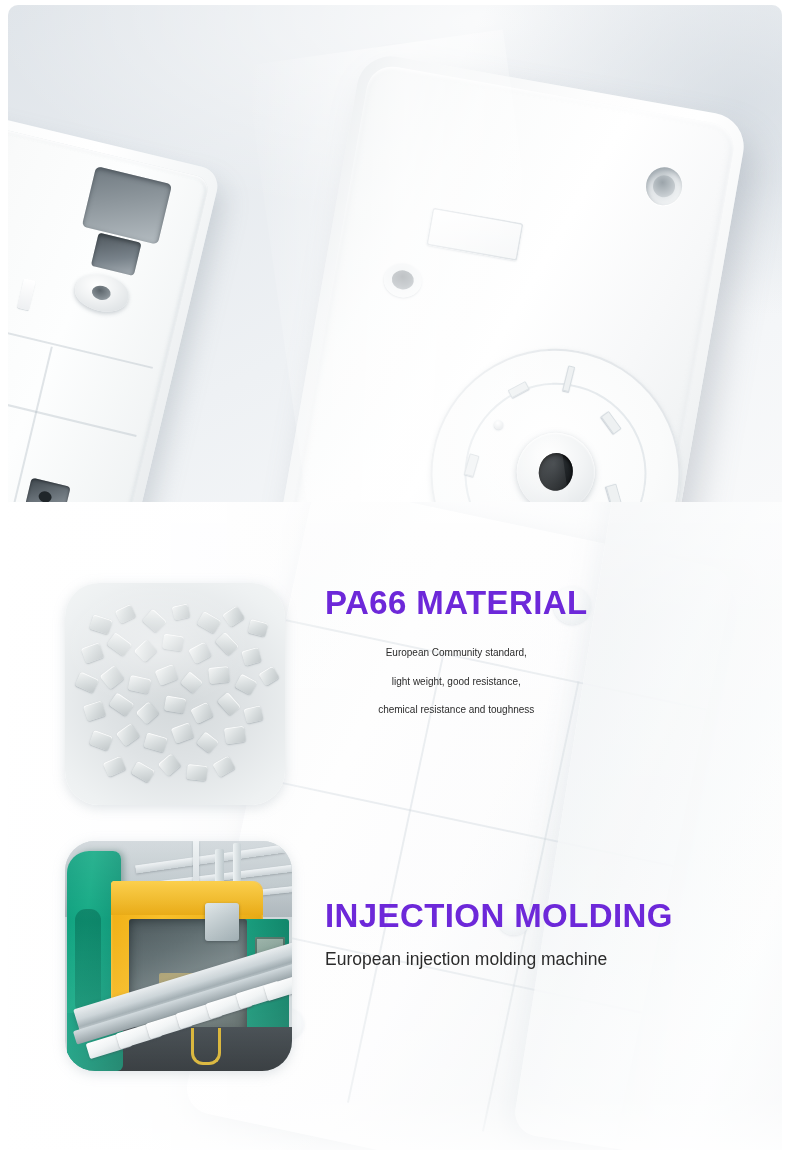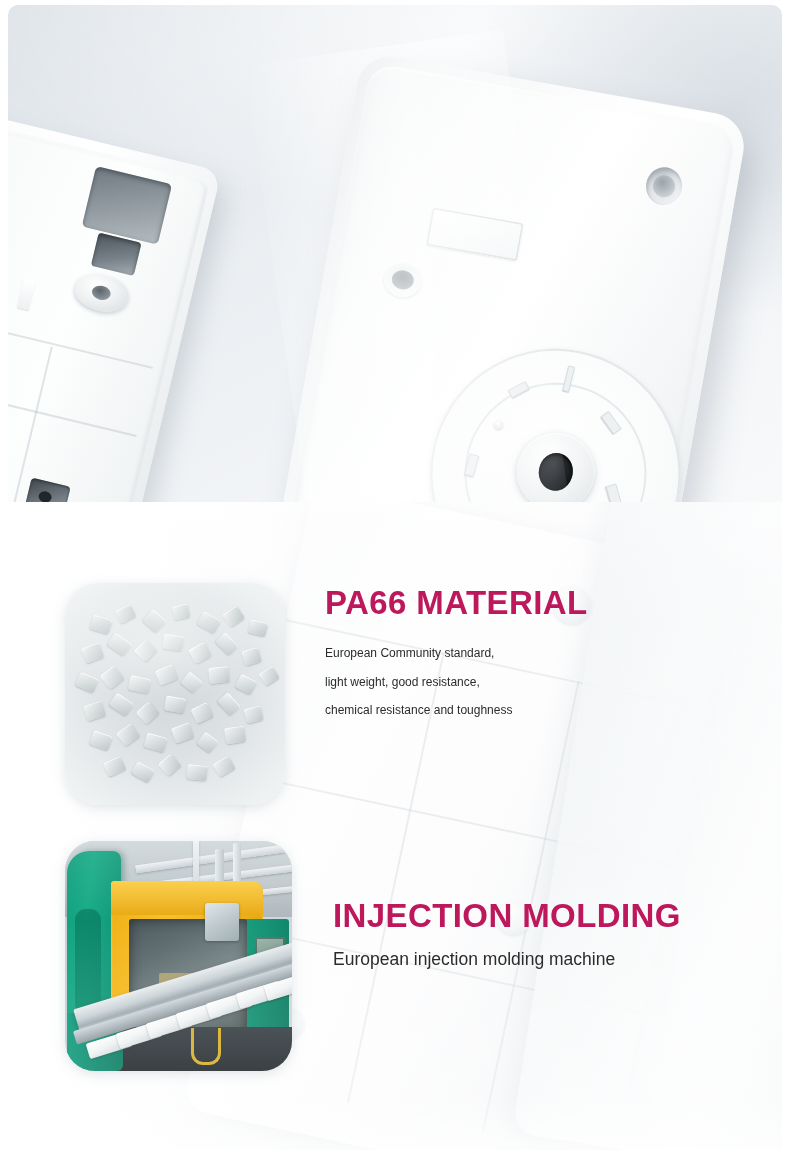--- a/index.html
+++ b/index.html
@@ -320,21 +320,21 @@
     pointer-events: none;
   }
 
   
   .feature {
     position: absolute;
     display: flex;
     align-items: flex-start;
   }
   .feature-material { left: 57px; top: 81px; }
-  .feature-molding  { left: 57px; top: 339px; gap: 8px; }
+  .feature-molding  { left: 57px; top: 339px; }
 
   .thumb {
     position: relative;
     width: 220px;
     height: 222px;
     border-radius: 34px;
     overflow: hidden;
     flex: 0 0 auto;
     box-shadow: 0 3px 12px rgba(170,180,190,.35);
   }
@@ -514,38 +514,39 @@
     padding-top: 2px;
   }
   .copy-molding { margin-left: 33px; padding-top: 57px; }
 
   .headline {
     margin: 0;
     font-family: "Liberation Sans", sans-serif;
     font-size: 33px;
     font-weight: bold;
     letter-spacing: 0.4px;
-    color: #be185d;
+    color: #6d28d9;
     line-height: 1.1;
     white-space: nowrap;
   }
   .headline-molding { font-size: 33px; }
 
   .body-lines {
     margin: 18px 0 0 0;
     padding: 0;
     list-style: none;
   }
   .body-lines li {
     font-family: "Liberation Sans", sans-serif;
-    font-size: 12px;
+    font-size: 10px;
     font-weight: normal;
     color: #2b2b2b;
     line-height: 28.5px;
     white-space: nowrap;
+    text-align: center;
   }
   .subline {
     margin: 14px 0 0 0;
     font-family: "Liberation Sans", sans-serif;
     font-size: 17.5px;
     color: #2b2b2b;
     line-height: 1.3;
     white-space: nowrap;
   }
 

